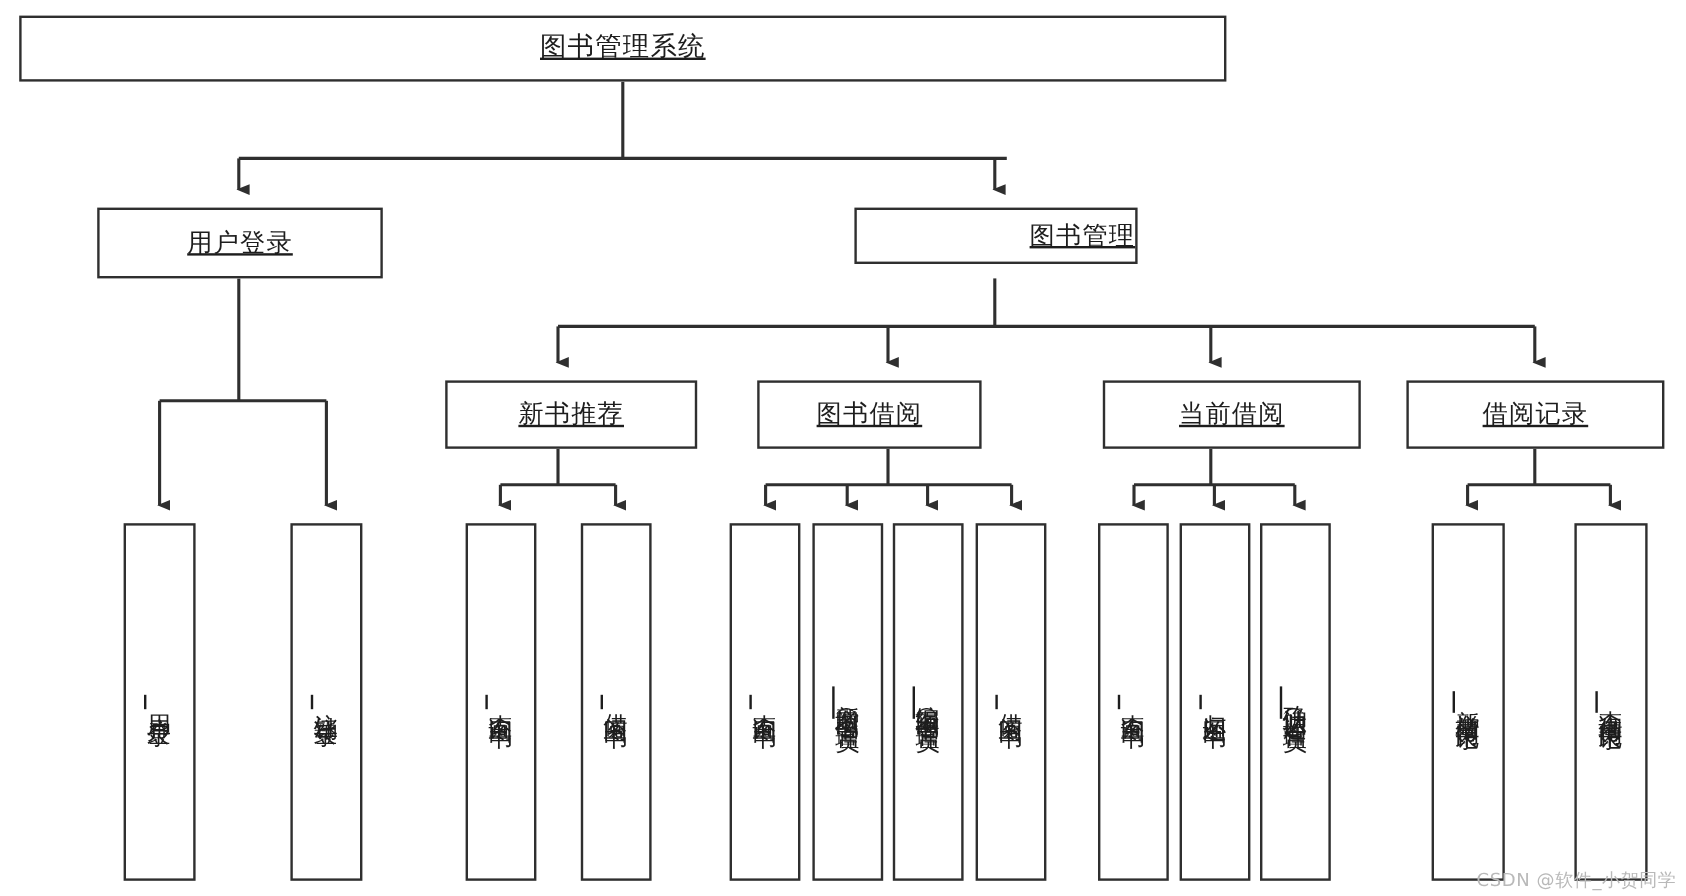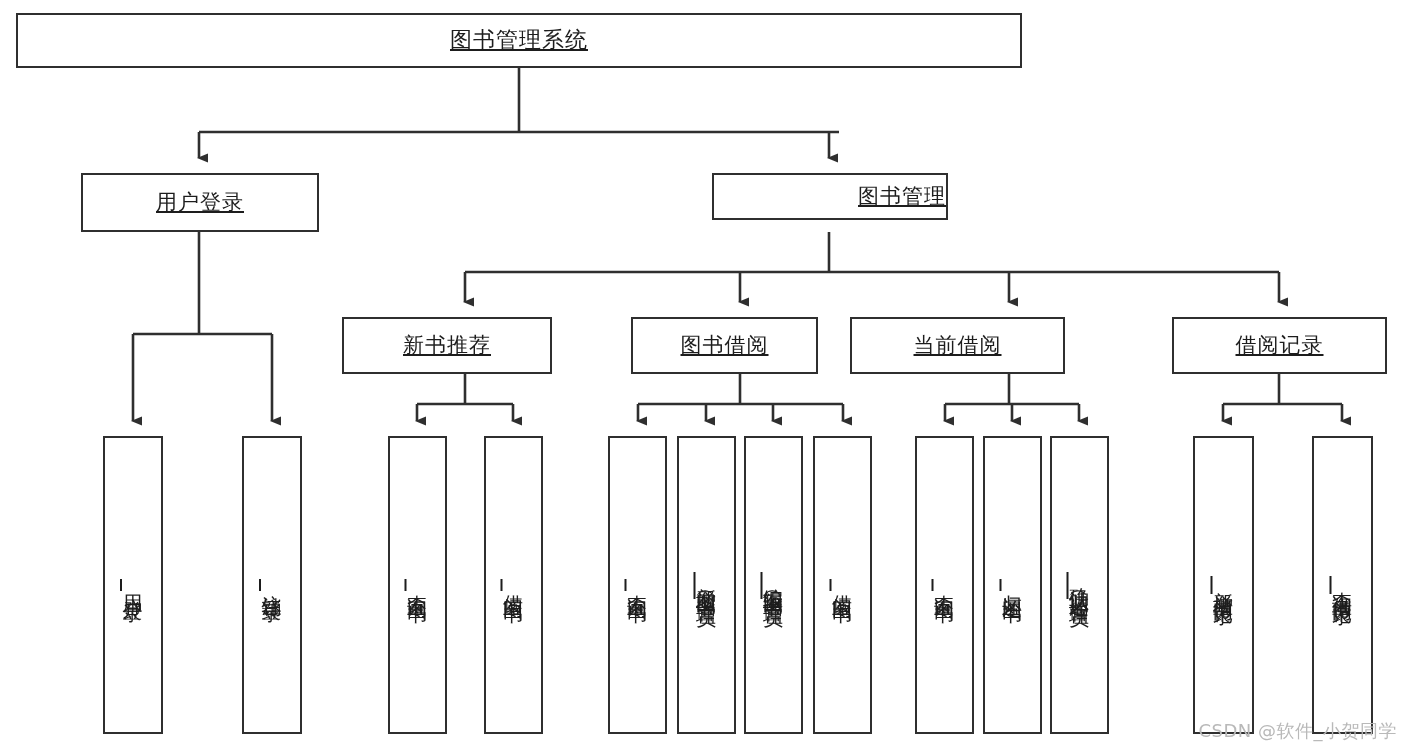--- a/index.html
+++ b/index.html
@@ -60,21 +60,21 @@
     line-height: 1;
     max-height: 100%;
   }
   #root-node .node-label {
     font-size: 22px;
   }
   #watermark {
     position: absolute;
     right: 8px;
     bottom: 4px;
-    font-size: 18px;
+    font-size: 15px;
     color: #b9b9b9;
     white-space: nowrap;
     letter-spacing: 0.5px;
     pointer-events: none;
   }
 </style>
 </head>
 <body>
 
 <div id="diagram-root">
@@ -134,29 +134,29 @@
   </div>
 
   <div class="node horizontal" style="left:81px; top:173px; width:238px; height:59px;">
     <span class="node-label">用户登录</span>
   </div>
 
   <div class="node horizontal" style="left:712px; top:173px; width:236px; height:47px;justify-content:flex-end;">
     <span class="node-label">图书管理</span>
   </div>
 
-  <div class="node horizontal" style="left:342px; top:317px; width:210px; height:57px;">
+  <div class="node horizontal" style="left:371px; top:317px; width:210px; height:57px;">
     <span class="node-label">新书推荐</span>
   </div>
 
   <div class="node horizontal" style="left:631px; top:317px; width:187px; height:57px;">
     <span class="node-label">图书借阅</span>
   </div>
 
-  <div class="node horizontal" style="left:850px; top:317px; width:215px; height:57px;">
+  <div class="node horizontal" style="left:919px; top:317px; width:215px; height:57px;">
     <span class="node-label">当前借阅</span>
   </div>
 
   <div class="node horizontal" style="left:1172px; top:317px; width:215px; height:57px;justify-content:center;">
     <span class="node-label">借阅记录</span>
   </div>
 
   <div class="node vertical" style="left:103px; top:436px; width:60px; height:298px;">
     <span class="node-label">用户登录</span>
   </div>

